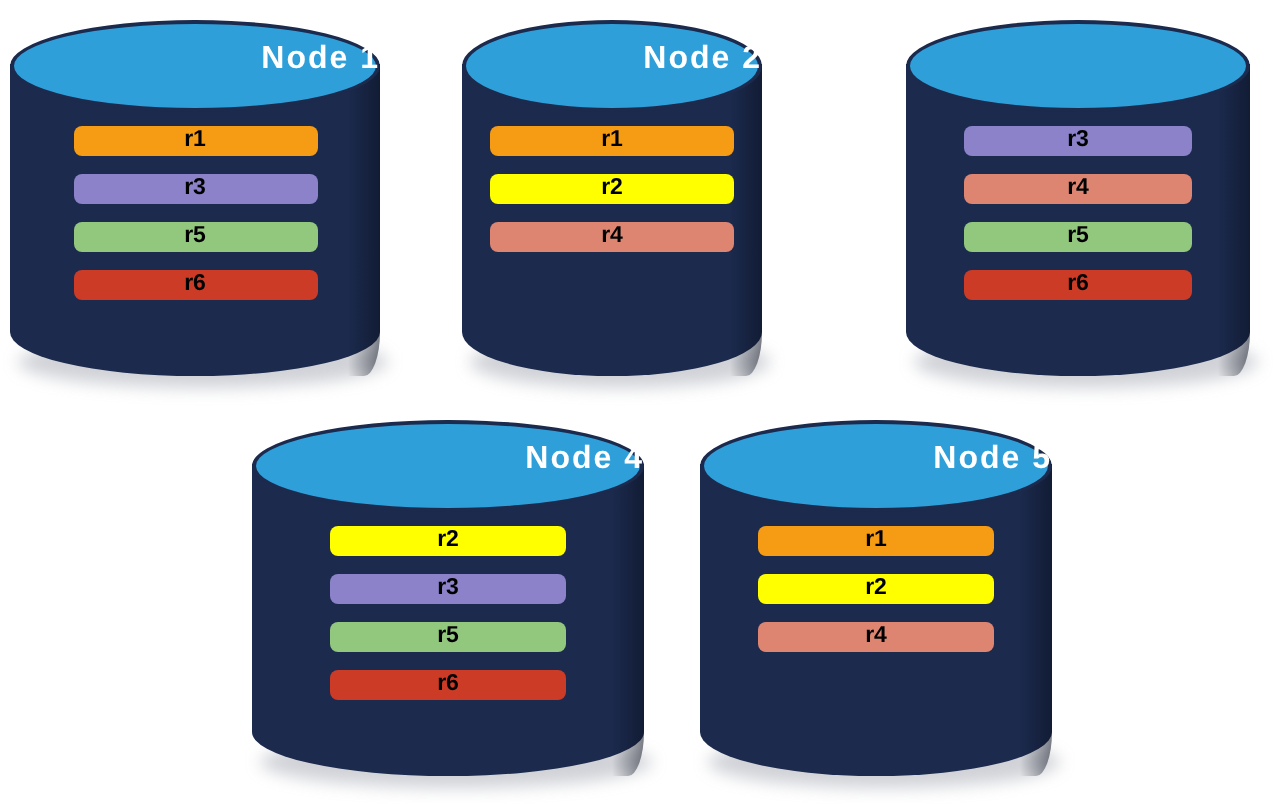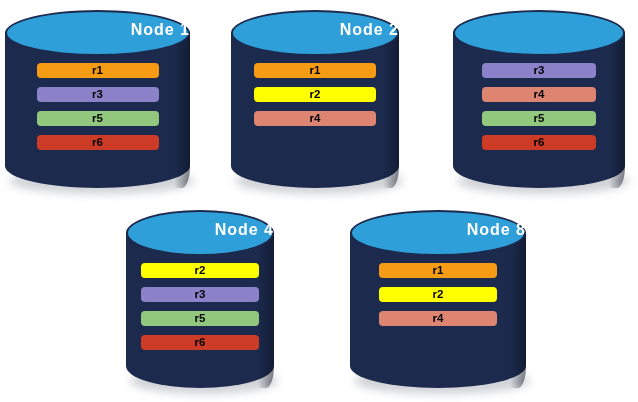--- a/index.html
+++ b/index.html
@@ -126,21 +126,21 @@
     <div class="cyl-top"></div>
     <div class="node-label">Node  1</div>
     <div class="bars" style="top:53px;">
       <div class="bar" style="width:122px; background:#F59B14;">r1</div>
       <div class="bar" style="width:122px; background:#8B82C9;">r3</div>
       <div class="bar" style="width:122px; background:#92C77E;">r5</div>
       <div class="bar" style="width:122px; background:#CC3B26;">r6</div>
     </div>
   </div>
 
-  <div class="node" style="left:231px; top:10px; width:168px; height:178px;">
+  <div class="node" style="left:231px; top:10px; width:150px; height:178px;">
     <div class="node-shadow"></div>
     <div class="cyl-body"></div>
     <div class="cyl-shade"></div>
     <div class="cyl-top"></div>
     <div class="node-label">Node  2</div>
     <div class="bars" style="top:53px;">
       <div class="bar" style="width:122px; background:#F59B14;">r1</div>
       <div class="bar" style="width:122px; background:#FFFF00;">r2</div>
       <div class="bar" style="width:122px; background:#DE8572;">r4</div>
     </div>
@@ -152,40 +152,40 @@
     <div class="cyl-shade"></div>
     <div class="cyl-top"></div>
     <div class="bars" style="top:53px;">
       <div class="bar" style="width:114px; background:#8B82C9;">r3</div>
       <div class="bar" style="width:114px; background:#DE8572;">r4</div>
       <div class="bar" style="width:114px; background:#92C77E;">r5</div>
       <div class="bar" style="width:114px; background:#CC3B26;">r6</div>
     </div>
   </div>
 
-  <div class="node" style="left:126px; top:210px; width:148px; height:178px;">
+  <div class="node" style="left:126px; top:210px; width:196px; height:178px;">
     <div class="node-shadow"></div>
     <div class="cyl-body"></div>
     <div class="cyl-shade"></div>
     <div class="cyl-top"></div>
     <div class="node-label">Node  4</div>
     <div class="bars" style="top:53px;">
       <div class="bar" style="width:118px; background:#FFFF00;">r2</div>
       <div class="bar" style="width:118px; background:#8B82C9;">r3</div>
       <div class="bar" style="width:118px; background:#92C77E;">r5</div>
       <div class="bar" style="width:118px; background:#CC3B26;">r6</div>
     </div>
   </div>
 
   <div class="node" style="left:350px; top:210px; width:176px; height:178px;">
     <div class="node-shadow"></div>
     <div class="cyl-body"></div>
     <div class="cyl-shade"></div>
     <div class="cyl-top"></div>
-    <div class="node-label">Node  8</div>
+    <div class="node-label">Node  5</div>
     <div class="bars" style="top:53px;">
       <div class="bar" style="width:118px; background:#F59B14;">r1</div>
       <div class="bar" style="width:118px; background:#FFFF00;">r2</div>
       <div class="bar" style="width:118px; background:#DE8572;">r4</div>
     </div>
   </div>
 
 </div>
 
 </body></html>

